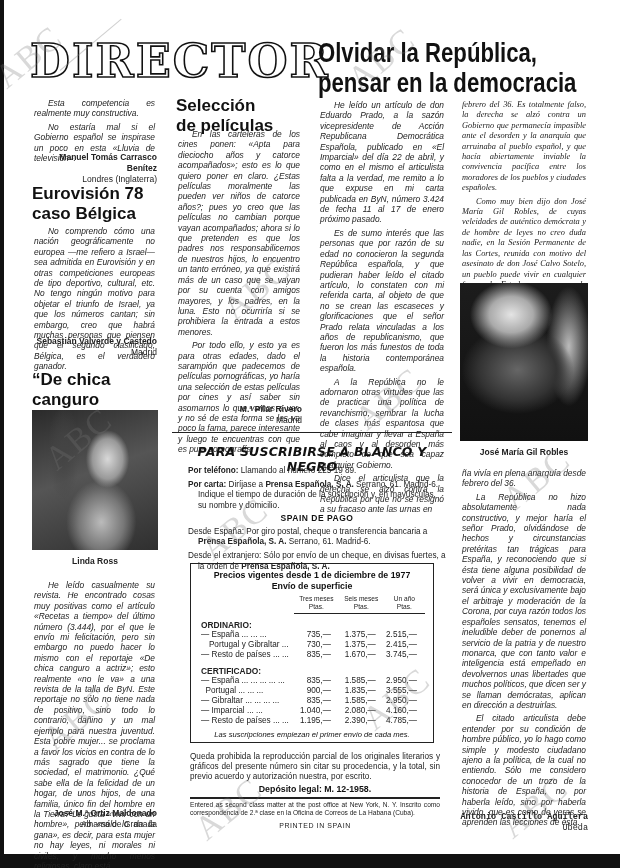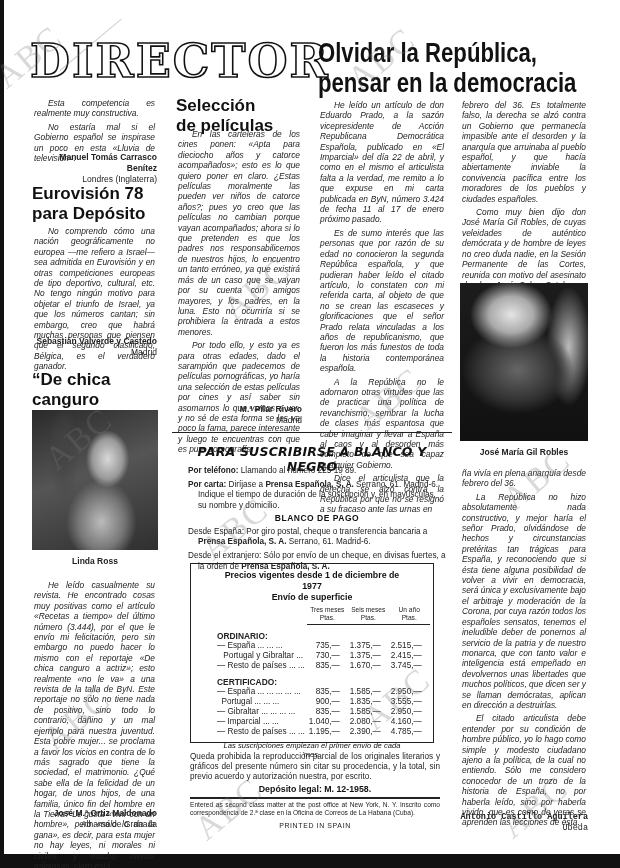--- a/index.html
+++ b/index.html
@@ -86,21 +86,21 @@
   <p>Esta competencia es realmente muy constructiva.</p>
   <p>No estaría mal si el Gobierno español se inspirase un poco en esta «Lluvia de televisión».</p>
 </div>
 <div class="abs sig" style="left:32px; top:152px; width:125px;">
   <span>Manuel Tomás Carrasco Benítez</span>
   <span class="place">Londres (Inglaterra)</span>
 </div>
 
 <div class="abs h2" style="left:32px; top:184px; width:130px;">
   <div>Eurovisión 78</div>
-  <div>para Depósito</div>
+  <div>caso Bélgica</div>
 </div>
 <div class="abs body" style="left:32px; top:224px; width:125px;">
   <p>No comprendo cómo una nación geográficamente no europea —me refiero a Israel— sea admitida en Eurovisión y en otras competiciones europeas de tipo deportivo, cultural, etc. No tengo ningún motivo para objetar el triunfo de Israel, ya que los números cantan; sin embargo, creo que habrá muchas personas que piensen que el segundo clasificado, Bélgica, es el verdadero ganador.</p>
 </div>
 <div class="abs sig" style="left:32px; top:336px; width:125px;">
   <span>Sebastián Valverde y Castedo</span>
   <span class="place">Madrid</span>
 </div>
 
 <div class="abs h2" style="left:32px; top:370px; width:135px;">
@@ -130,21 +130,21 @@
   <span class="place">Madrid</span>
 </div>
 
 <div class="abs body" style="left:318px; top:98px; width:128px;">
   <p>He leído un artículo de don Eduardo Prado, a la sazón vicepresidente de Acción Republicana Democrática Española, publicado en «El Imparcial» del día 22 de abril, y como en el mismo el articulista falta a la verdad, me remito a lo que expuse en mi carta publicada en ByN, número 3.424 de fecha 11 al 17 de enero próximo pasado.</p>
   <p>Es de sumo interés que las personas que por razón de su edad no conocieron la segunda República española, y que pudieran haber leído el citado artículo, lo constaten con mi referida carta, al objeto de que no se crean las escaseces y glorificaciones que el señor Prado relata vinculadas a los años de republicanismo, que fueron los más funestos de toda la historia contemporánea española.</p>
   <p>A la República no le adornaron otras virtudes que las de practicar una política de revanchismo, sembrar la lucha de clases más espantosa que cabe imaginar y llevar a España al caos y al desorden más completo de que sea capaz cualquier Gobierno.</p>
   <p>Dice el articulista que la derecha se alzó contra la República por que no se resignó a su fracaso ante las urnas en</p>
 </div>
 
-<div class="abs body" style="left:460px; top:98px; width:128px;">
+<div class="abs body" style="left:460px; top:98px; width:128px;font-family:Liberation Serif, serif;">
   <p style="text-indent:0">febrero del 36. Es totalmente falso, la derecha se alzó contra un Gobierno que permanecía impasible ante el desorden y la anarquía que arruinaba al pueblo español, y que hacía abiertamente inviable la convivencia pacífica entre los moradores de los pueblos y ciudades españoles.</p>
   <p>Como muy bien dijo don José María Gil Robles, de cuyas veleidades de auténtico demócrata y de hombre de leyes no creo duda nadie, en la Sesión Permanente de las Cortes, reunida con motivo del asesinato de don José Calvo Sotelo, un pueblo puede vivir en cualquier forma de Estado, pero no puede vivir en plena anarquía, y España</p>
 </div>
 <div class="abs photo photo-man" style="left:460px; top:283px; width:128px; height:158px;"></div>
 <div class="abs caption" style="left:460px; top:447px; width:128px;">José María Gil Robles</div>
 <div class="abs body" style="left:460px; top:466px; width:128px;">
   <p style="text-indent:0">ña vivía en plena anarquía desde febrero del 36.</p>
   <p>La República no hizo absolutamente nada constructivo, y mejor haría el señor Prado, olvidándose de hechos y circunstancias pretéritas tan trágicas para España, y reconociendo que si ésta tiene alguna posibilidad de volver a vivir en democracia, será única y exclusivamente bajo el arbitraje y moderación de la Corona, por cuya razón todos los españoles sensatos, tenemos el ineludible deber de ponernos al servicio de la patria y de nuestro monarca, que con tanto valor e inteligencia está empeñado en devolvernos unas libertades que muchos políticos, que dicen ser y se llaman demócratas, aplican en dirección a destruirlas.</p>
   <p>El citado articulista debe entender por su condición de hombre público, yo lo hago como simple y modesto ciudadano ajeno a la política, de la cual no entiendo. Sólo me considero conocedor de un trozo de la historia de España, no por haberla leído, sino por haberla vivido, que es como de veras se aprenden las lecciones de ésta.</p>
 </div>
@@ -153,27 +153,27 @@
   <span class="place">Úbeda</span>
 </div>
 <div class="abs pagenum" style="left:578px; top:842px; color:#fff; z-index:2;">17</div>
 
 <div class="abs rule" style="left:172px; top:432px; width:280px;"></div>
 <div class="abs sub-title" style="left:172px; top:444px; width:280px;">PARA SUSCRIBIRSE A BLANCO Y NEGRO</div>
 <div class="abs sub-text" style="left:188px; top:466px; width:258px;">
   <p><b>Por teléfono:</b> <span>Llamando al número 225 19 89.</span></p>
   <p><b>Por carta:</b> <span>Diríjase a</span> <b>Prensa Española, S. A.</b> <span>Serrano, 61. Madrid-6. Indique el tiempo de duración de la suscripción y, en mayúsculas, su nombre y domicilio.</span></p>
 </div>
-<div class="abs forma" style="left:188px; top:513px; width:258px;">BLANCO DE PAGO</div>
+<div class="abs forma" style="left:188px; top:513px; width:258px;">SPAIN DE PAGO</div>
 <div class="abs sub-text" style="left:188px; top:527px; width:258px;">
   <p><span>Desde España:</span> <span>Por giro postal, cheque o transferencia bancaria a</span> <b>Prensa Española, S. A.</b> <span>Serrano, 61. Madrid-6.</span></p>
   <p><span>Desde el extranjero:</span> <span>Sólo por envío de un cheque, en divisas fuertes, a la orden de</span> <b>Prensa Española, S. A.</b></p>
 </div>
 
-<div class="abs pricebox" style="left:190px; top:563px; width:244px; height:180px; padding:6px 24px; box-sizing:border-box;">
+<div class="abs pricebox" style="left:190px; top:563px; width:244px; height:180px; padding:6px 8px; box-sizing:border-box;">
   <div class="pt">
     <span>Precios vigentes desde 1 de diciembre de 1977</span>
     <span class="sub">Envío de superficie</span>
   </div>
   <table class="prices" style="margin-top:3px;">
     <thead>
       <tr>
         <th style="width:42%; border-bottom:none;"></th>
         <th>Tres meses Ptas.</th>
         <th>Seis meses Ptas.</th>

